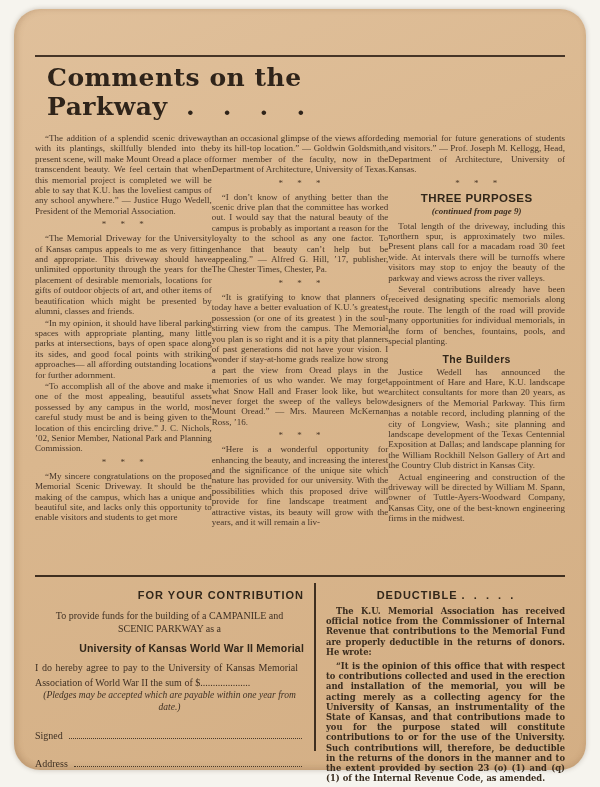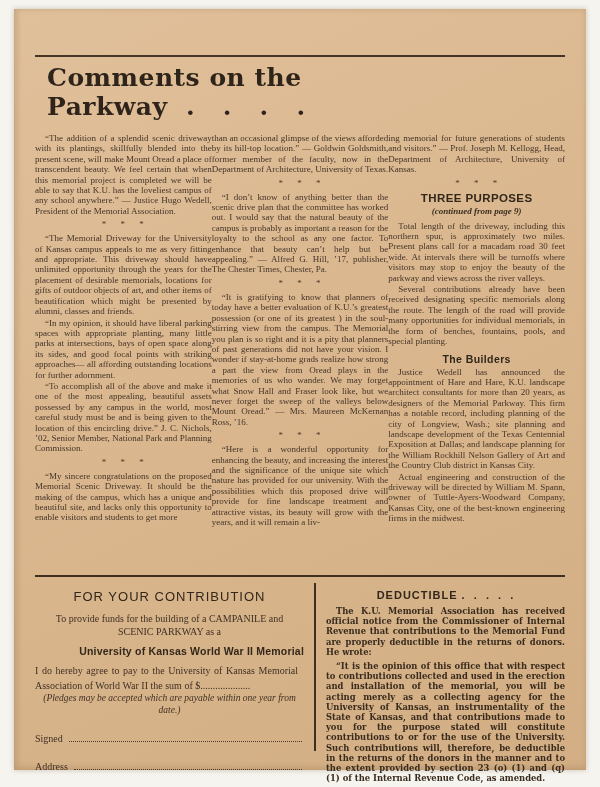--- a/index.html
+++ b/index.html
@@ -11,20 +11,21 @@
     position:relative;
   }
   .paper{
     position:absolute;left:14px;top:9px;
     width:572px;height:761px;
     background:linear-gradient(155deg,#e0c09b 0%,#dab78e 45%,#d3ae84 100%);
     box-shadow:0 0 5px rgba(60,40,20,.25), inset 3px 0 6px rgba(120,85,50,.18), inset 0 -3px 6px rgba(120,85,50,.12);
     box-sizing:border-box;
     padding:46px 21px 0 21px;
     color:#43332a;
+    border-radius:26px;
   }
   .top-rule{border-top:2px solid #463527;width:100%;}
   h1.title{
     font-family:"DejaVu Serif", serif;
     font-weight:bold;
     font-size:25px;
     color:#2f241a;
     margin:6px 0 12px 12px;
     letter-spacing:.5px;
   }
@@ -55,22 +56,22 @@
   .colsub{
     font-style:italic;font-weight:bold;
     font-size:9px;text-align:center;
     margin:0 0 5px 0;color:#3c2e20;
   }
   .bottom-rule{border-top:2px solid #3f2f20;margin-top:6px;}
   .bottom{display:flex;margin-top:4px;}
   .form{width:275px;box-sizing:border-box;padding-right:6px;}
   .form-head{
     font-family:"Liberation Sans", sans-serif;
-    font-weight:normal;font-size:13px;
-    text-align:center;letter-spacing:1px;
+    font-weight:bold;font-size:11px;
+    text-align:right;letter-spacing:1px;
     color:#32271a;margin:8px 0 8px 0;
   }
   .form-line{font-size:10px;text-align:center;line-height:13px;color:#3f3023;}
   .form-memtitle{
     font-family:"Liberation Sans", sans-serif;
     font-weight:bold;font-size:10.5px;
     text-align:right;color:#32271a;
     margin:7px 0 6px 0;letter-spacing:.2px;
   }
   .form-pledge{font-size:10px;line-height:15px;text-align:justify;margin:2px 6px 0 0;color:#3f3023;}

